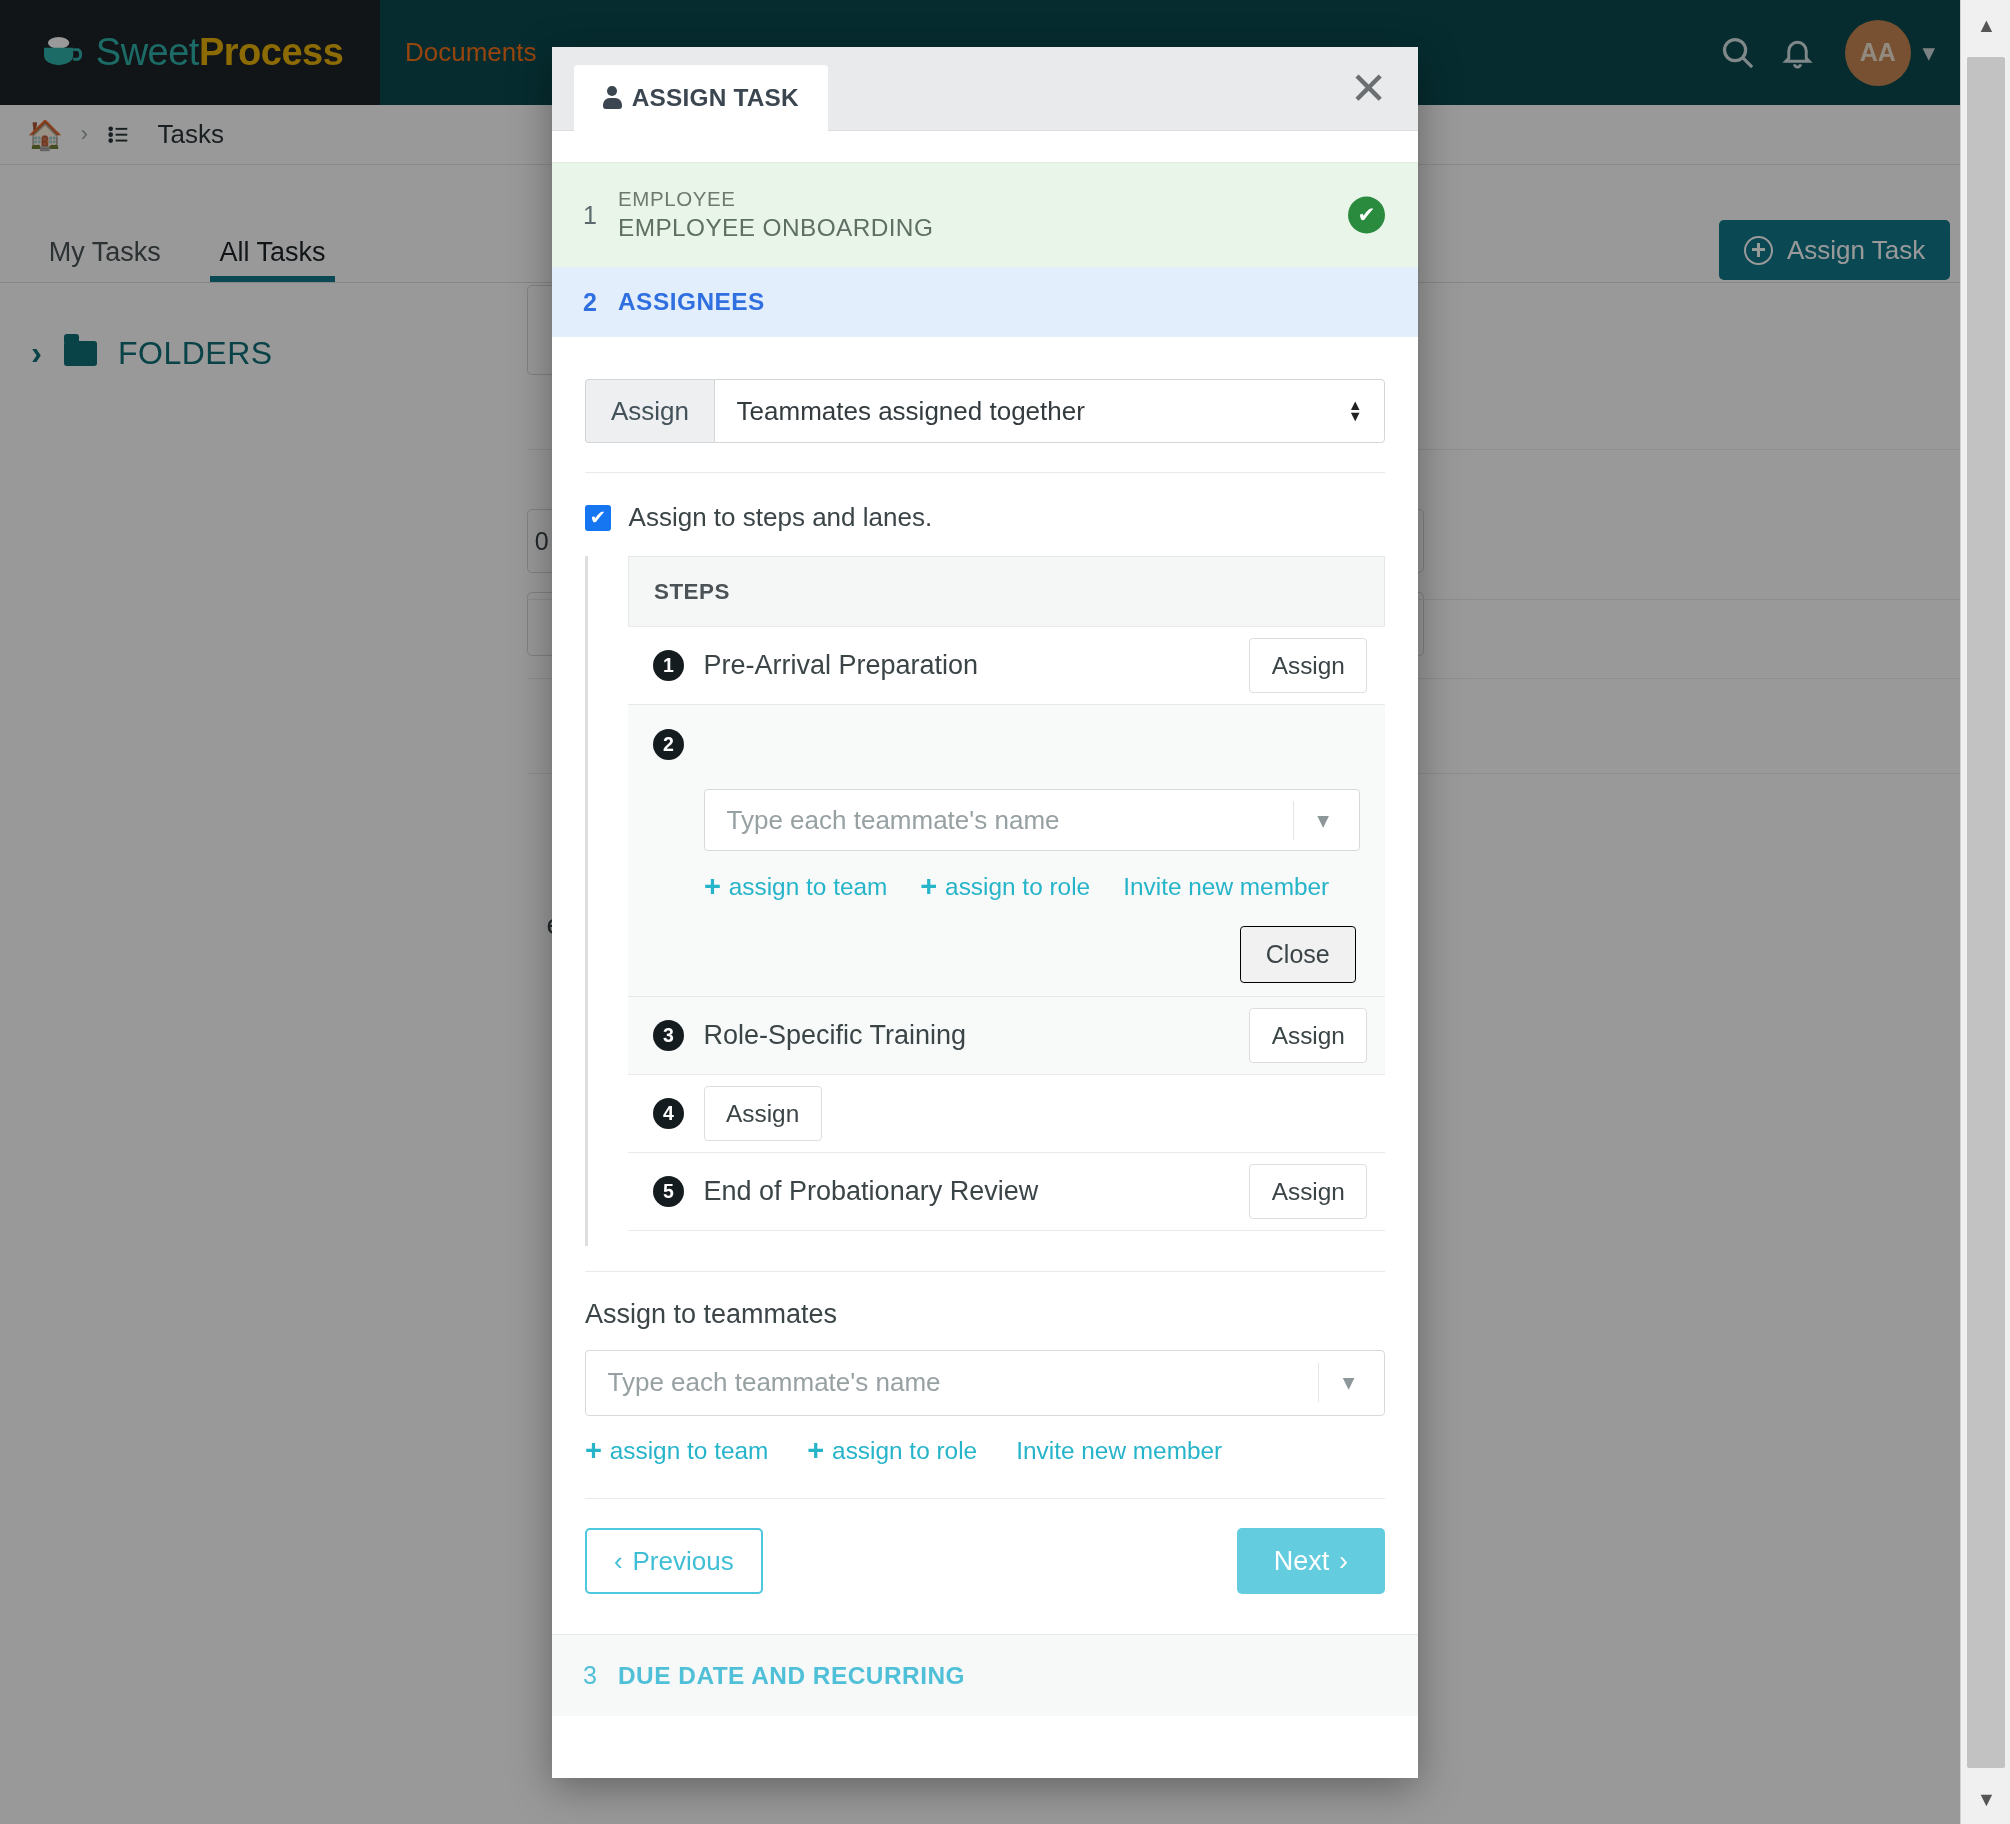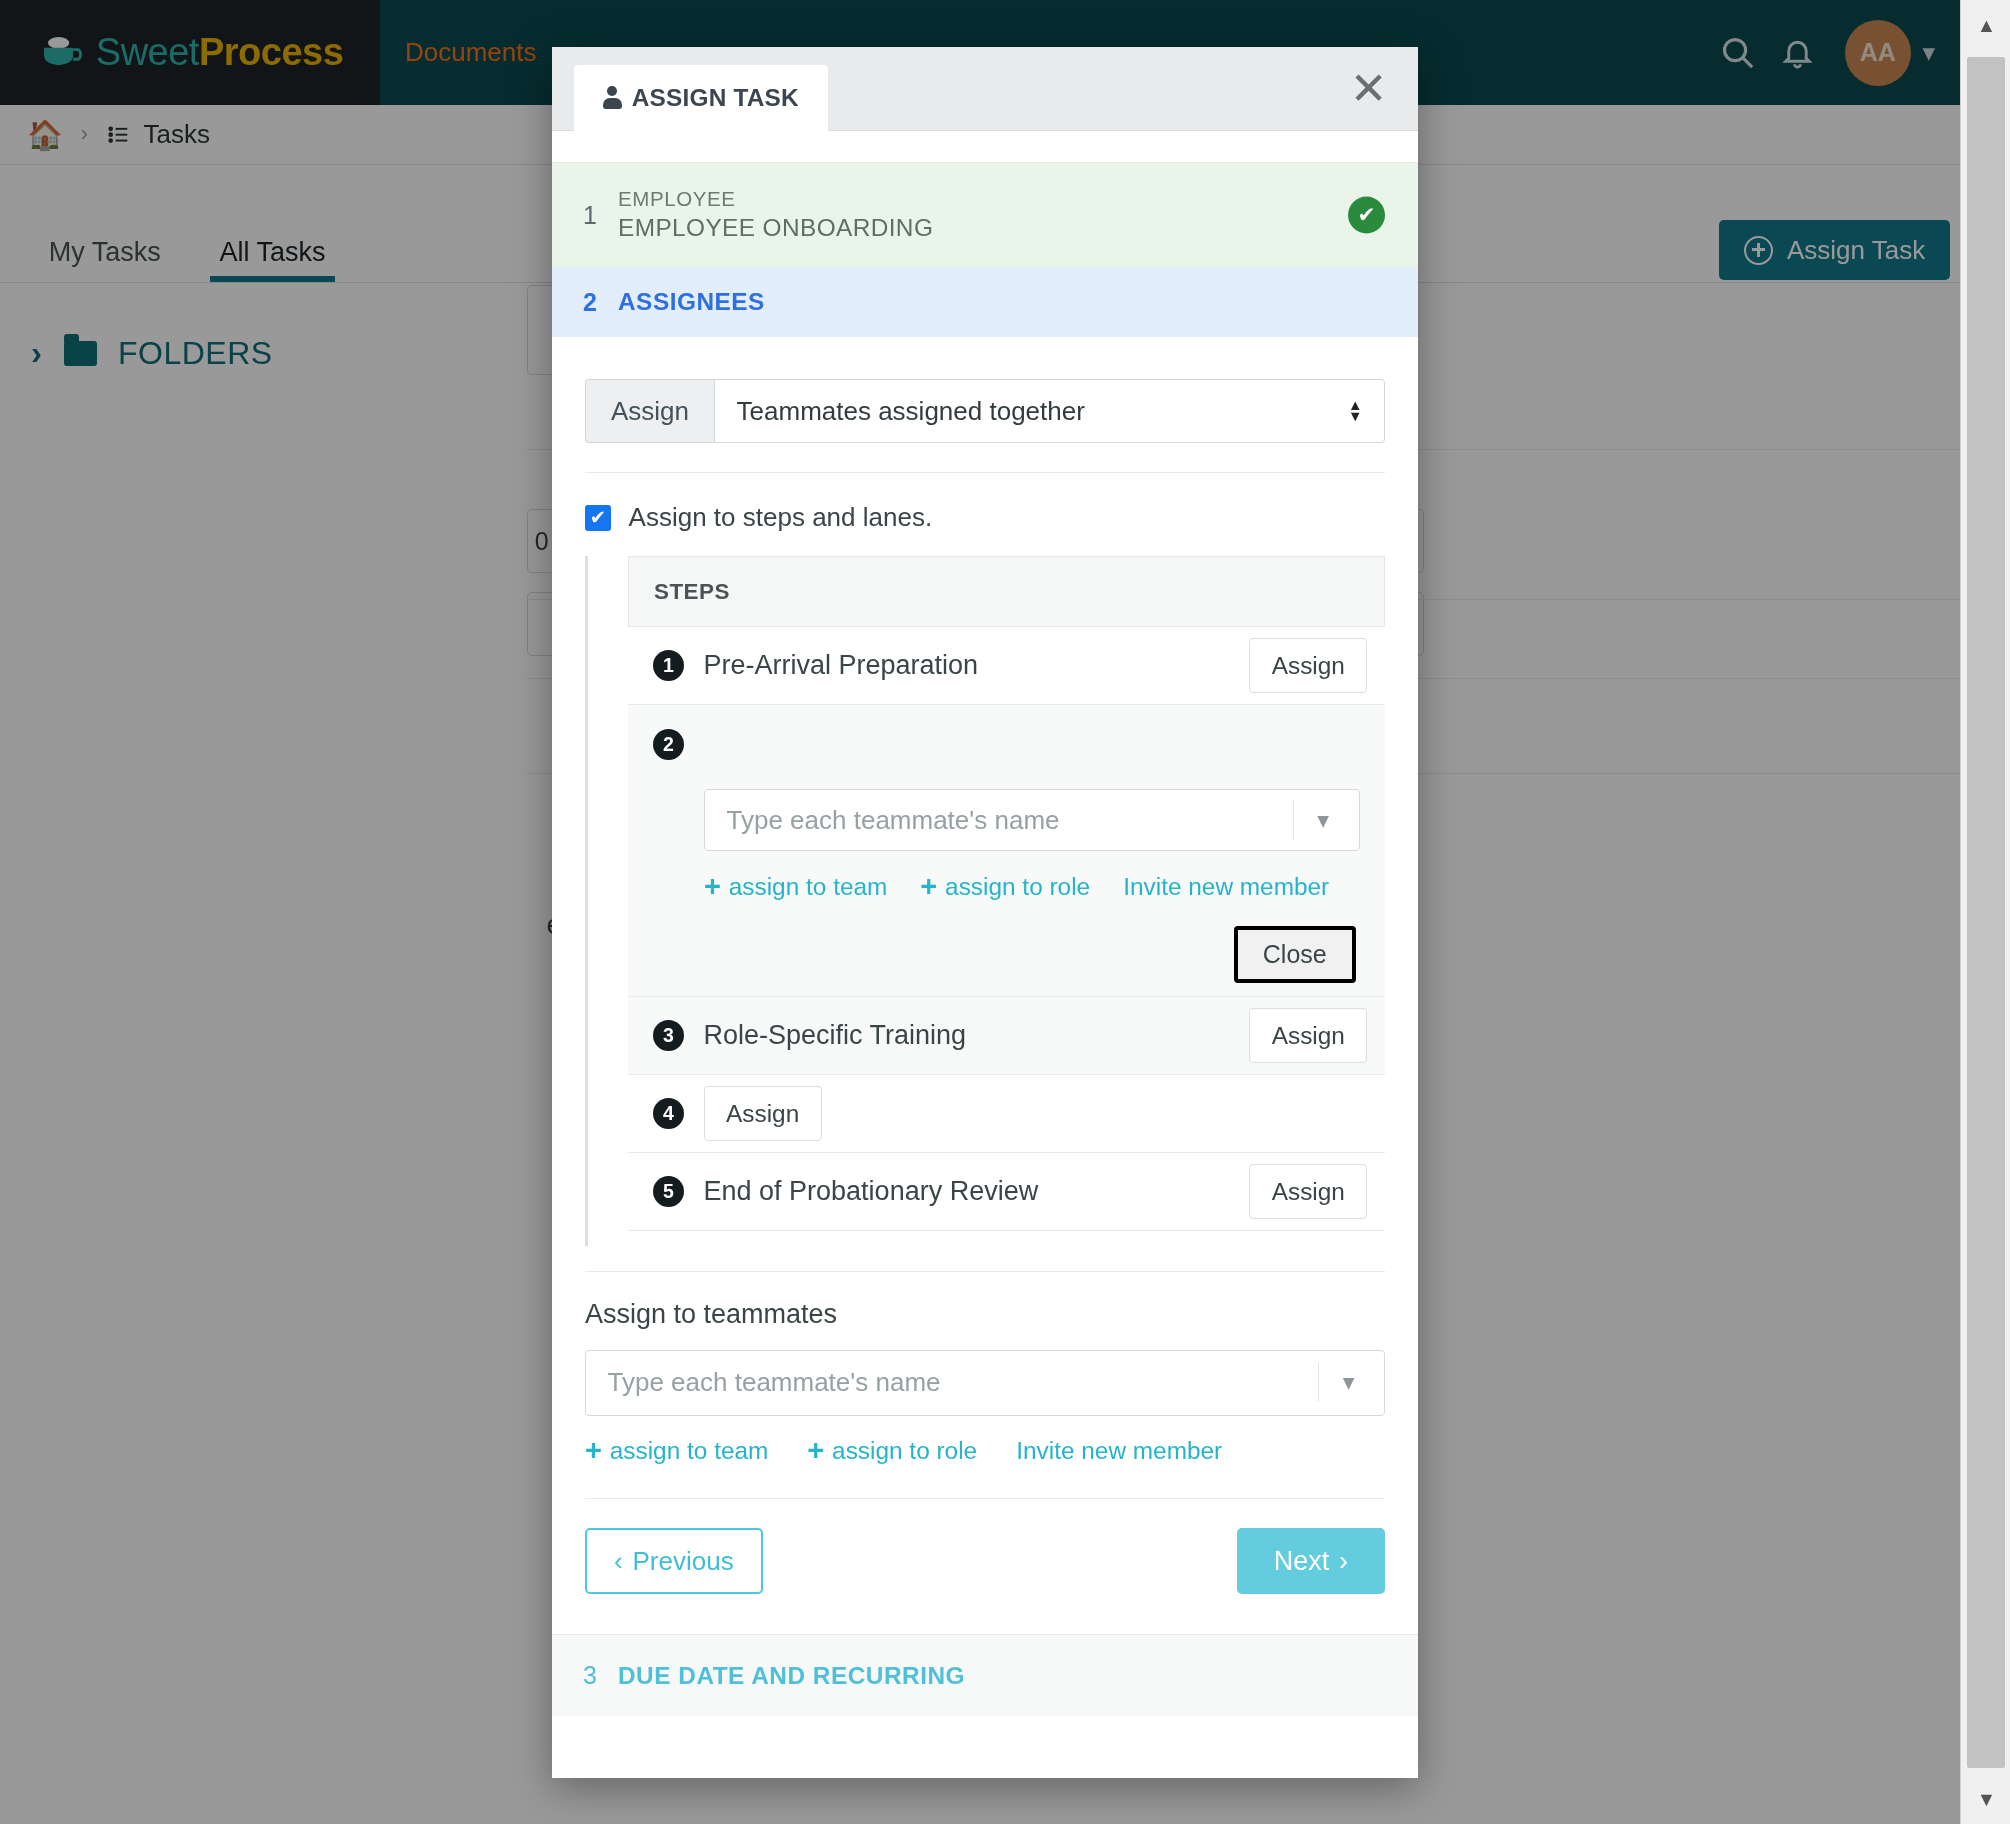--- a/index.html
+++ b/index.html
@@ -41,21 +41,21 @@
   }
   .caret-white { color: #cfd9da; font-size: 25px; }
 
   .breadcrumbbar {
     position: absolute; left: 0; top: 105px; width: 1960px; height: 60px;
     background: #ffffff; display: flex; align-items: center; padding-left: 27px;
     border-bottom: 1px solid #e6e6e6; gap: 17.6px;
   }
   .bc-home { color: #0a6a70; font-size: 29px; }
   .bc-sep { color: #9aa3a5; font-size: 21.5px; }
-  .bc-tasks { color: #2b3538; font-size: 26px; display: flex; align-items: center; gap: 11px; }
+  .bc-tasks { color: #2b3538; font-size: 26px; display: flex; align-items: center; gap: 25px; }
 
   .assign-task-btn {
     position: absolute; right: 9.8px; top: 220px; height: 60px;
     background: #117a8b; color: #ffffff; border-radius: 4.9px;
     display: flex; align-items: center; gap: 13.7px; padding: 0 25px;
     font-size: 26px; white-space: nowrap;
   }
   .plus-circle {
     width: 29px; height: 29px; border-radius: 50%; border: 2.9px solid #fff;
     position: relative; flex: 0 0 auto;
@@ -231,21 +231,21 @@
     border: 1px solid #d7d9da; border-radius: 3.9px; height: 62px; background: #fff;
     display: flex; align-items: center; justify-content: space-between; padding: 0 5.9px 0 21.5px;
     font-size: 26px; color: #97a0a3;
   }
   .tm-caret { width: 60px; text-align: center; color: #8d979a; font-size: 23.4px; border-left: 1px solid #e2e4e5; line-height: 39px; }
   .link-row { display: flex; align-items: center; gap: 33px; margin-top: 21.5px; }
   .link { color: #25b4c9; font-size: 24.4px; display: flex; align-items: center; gap: 7.8px; }
   .link .pl { color: #25b4c9; font-weight: 700; font-size: 29px; line-height: 0.8; }
   .close-row { display: flex; justify-content: flex-end; margin-top: 25px; padding-right: 3.9px; }
   .btn-close {
-    background: #f1f1f1; border: 4px solid #000000; border-radius: 3.9px;
+    background: #f1f1f1; border: 1px solid #000000; border-radius: 3.9px;
     height: 57px; padding: 0 25px; font-size: 25px; color: #3b4447;
     display: flex; align-items: center;
   }
   .steps-bottom-line { border-top: 1px solid #e8e9e9; height: 15.6px; }
 
   .section-rule { height: 1px; background: #e7e9ea; margin: 25px 0 0 0; }
   .assign-tm-label { font-size: 27px; color: #3b4447; margin-top: 27px; }
   .tm-select.big { margin-top: 19.5px; height: 66px; }
   .link-row.big { margin-top: 21.5px; gap: 39px; }
 

